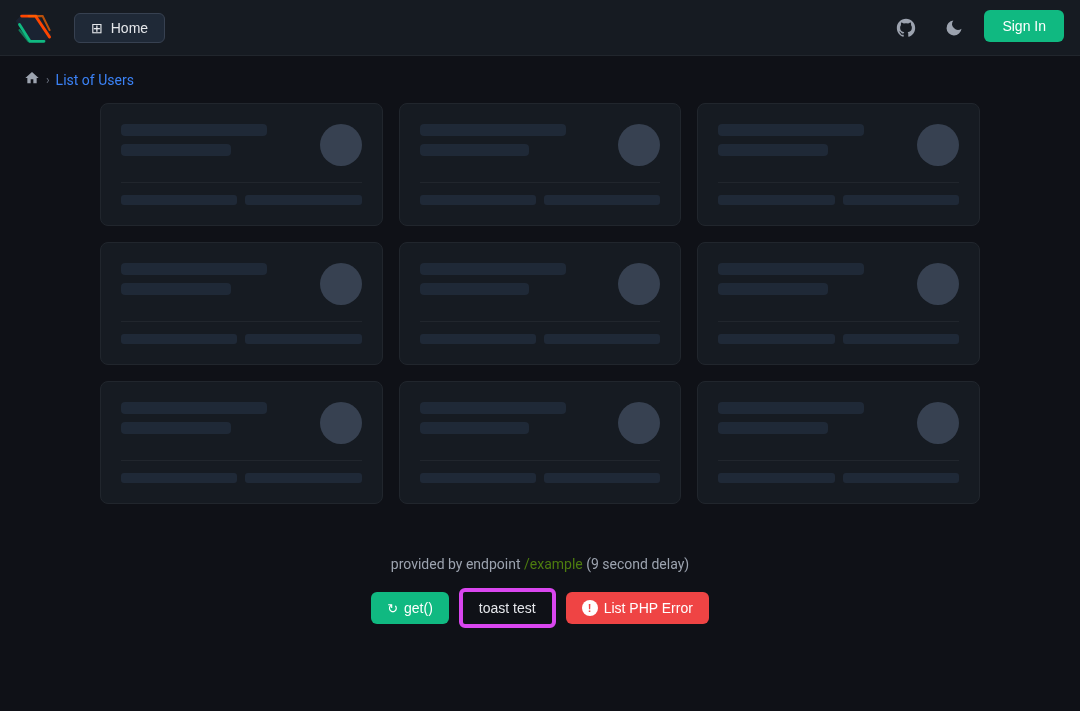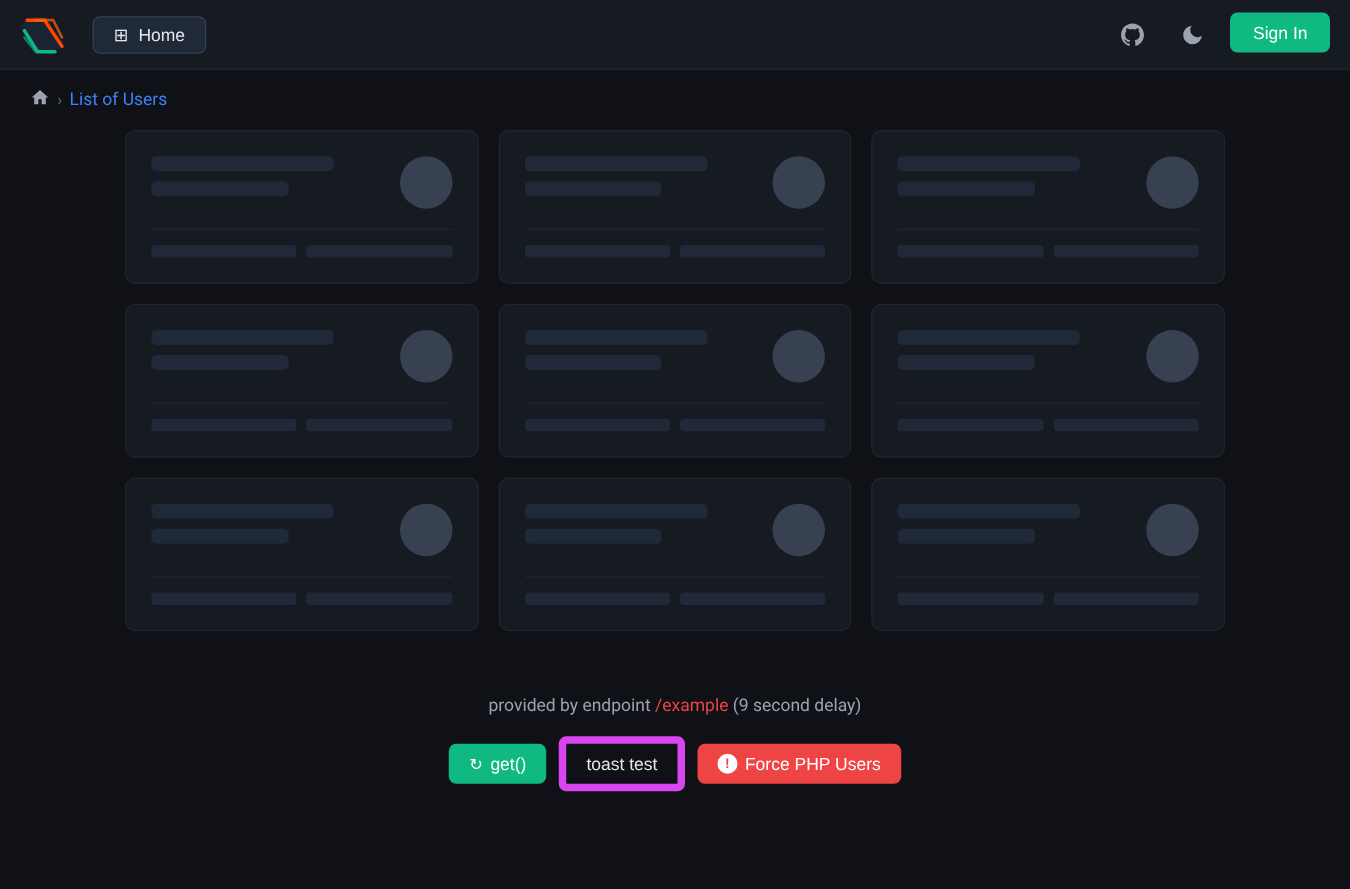--- a/index.html
+++ b/index.html
@@ -206,21 +206,21 @@
       gap: 16px;
       padding: 20px 0 30px;
     }
 
     .footer-text {
       font-size: 14px;
       color: #9ca3af;
     }
 
     .footer-link {
-      color: #ef4444;
+      color: #4d7c0f;
       text-decoration: none;
     }
 
     .footer-actions {
       display: flex;
       gap: 10px;
       align-items: center;
     }
 
     .btn-get {
@@ -233,21 +233,21 @@
       border-radius: 6px;
       padding: 8px 16px;
       font-size: 14px;
       cursor: pointer;
       font-weight: 500;
     }
 
     .btn-toast {
       background-color: transparent;
       color: #e5e7eb;
-      border: 6px solid #d946ef;
+      border: 4px solid #d946ef;
       border-radius: 6px;
       padding: 8px 16px;
       font-size: 14px;
       cursor: pointer;
       text-align: right;
     }
 
     .btn-force-error {
       display: flex;
       align-items: center;
@@ -475,18 +475,18 @@
         <span class="refresh-icon">↻</span>
         <span>get()</span>
       </button>
 
       <button class="btn-toast">
         <span>toast test</span>
       </button>
 
       <button class="btn-force-error">
         <span class="error-circle">!</span>
-        <span>Force PHP Users</span>
+        <span>List PHP Error</span>
       </button>
     </div>
   </div>
 
 </main>
 
 </body></html>

